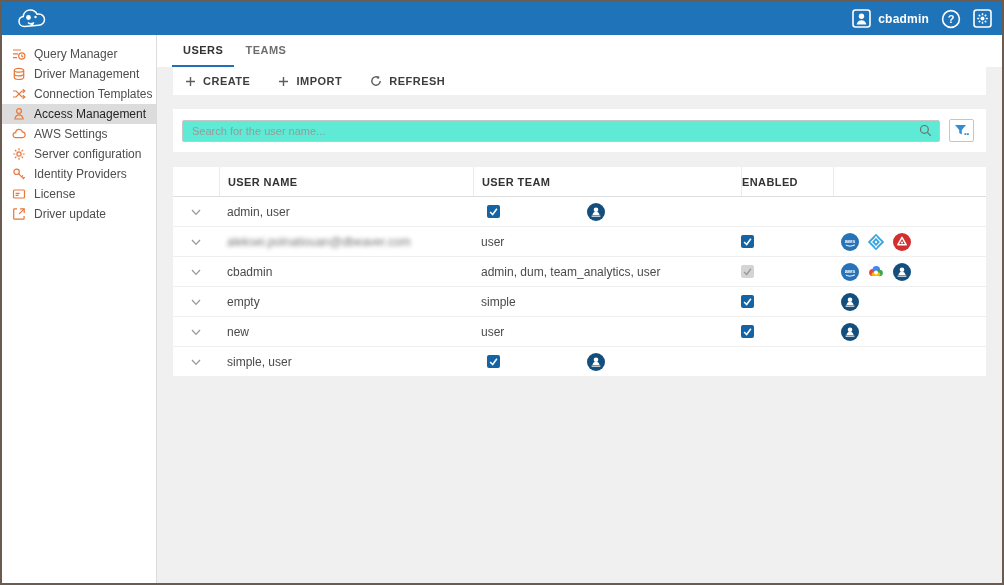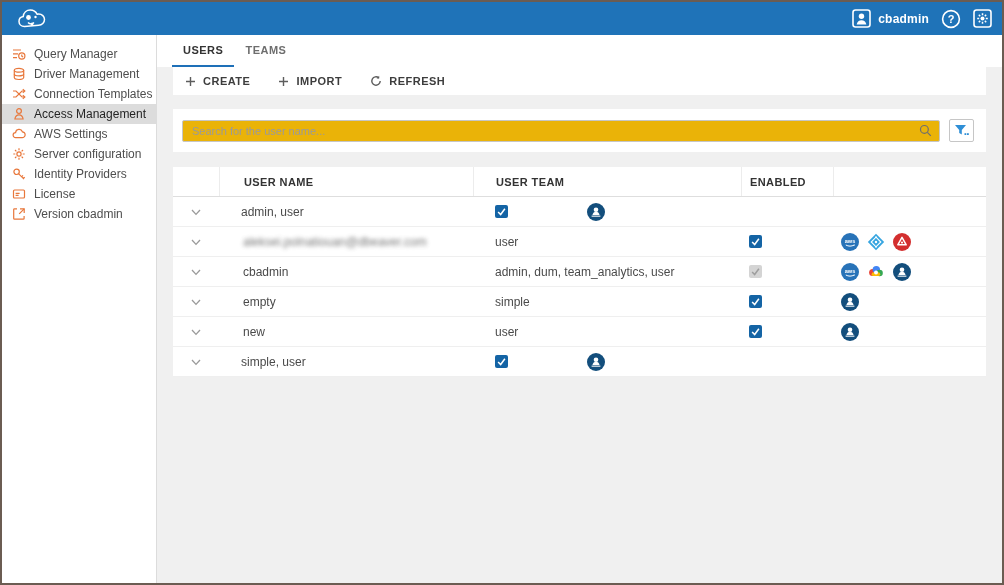--- a/index.html
+++ b/index.html
@@ -64,21 +64,21 @@
   }
   .tb-icon { display:flex; align-items:center; color:#5d5d5d; }
 
   
   .search-panel {
     margin-top:14px; flex:0 0 43px; display:flex; align-items:center;
     padding:0 12px 0 9px; gap:9px;
   }
   .search-box {
     flex:1; height:22px; border:1px solid #c6c6c6; border-radius:2px;
-    display:flex; align-items:center; padding:0 7px; background:#eab308;
+    display:flex; align-items:center; padding:0 7px; background:#5eead4;
   }
   .search-box input {
     flex:1; border:none; outline:none; font-size:11px; color:#555;
     font-family:"Liberation Sans", sans-serif; background:transparent;
   }
   .search-box input::placeholder { color:#9a9a9a; }
   .filter-btn {
     width:25px; height:23px; border:1px solid #c6c6c6; border-radius:2px;
     background:#fff; display:flex; align-items:center; justify-content:center;
     cursor:pointer;
@@ -86,23 +86,23 @@
 
   
   .table-panel { margin-top:15px; }
   .thead { display:flex; height:30px; align-items:stretch; border-bottom:1px solid #dedede; }
   .th {
     display:flex; align-items:center; font-size:11px; font-weight:bold;
     color:#333; letter-spacing:.4px;
   }
   .th + .th { border-left:1px solid #ececec; }
   .col-chevron { flex:0 0 46px; }
-  .col-name    { flex:0 0 254px; padding-left:24px; }
-  .col-team    { flex:0 0 268px; padding-left:22px; }
-  .col-enabled { flex:0 0 92px;  padding-left:8px; }
+  .col-name    { flex:0 0 254px; padding-left:8px; }
+  .col-team    { flex:0 0 268px; padding-left:8px; }
+  .col-enabled { flex:0 0 92px;  }
   .col-auth    { flex:1; padding-left:8px; }
 
   .trow {
     display:flex; height:30px; align-items:center;
     font-size:12px; color:#4a4a4a; border-bottom:1px solid #efefef;
     background:#fff;
   }
   .td { display:flex; align-items:center; }
   .chev { width:46px; justify-content:center; cursor:pointer; display:flex; }
   .cell-name.blurred span { filter:blur(2.3px); opacity:.75; }
@@ -230,21 +230,21 @@
         <span>License</span>
       </div>
       <div class="sidebar-item">
         <span class="s-icon">
           <svg width="14" height="14" viewBox="0 0 14 14" fill="none" stroke="#e8773b" stroke-width="1.2">
             <path d="M5 1.8H2.5A.8.8 0 0 0 1.7 2.6V11.4a.8.8 0 0 0 .8.8h8.8a.8.8 0 0 0 .8-.8V9"></path>
             <path d="M8 1.8h4.2V6"></path>
             <path d="M12.2 1.8 7.2 6.8"></path>
           </svg>
         </span>
-        <span>Version cbadmin</span>
+        <span>Driver update</span>
       </div>
     </div>
 
   <div class="content">
     <div class="tabbar">
         <div class="tab active">USERS</div>
         <div class="tab">TEAMS</div>
       </div>
 
     <div class="panel toolbar">

